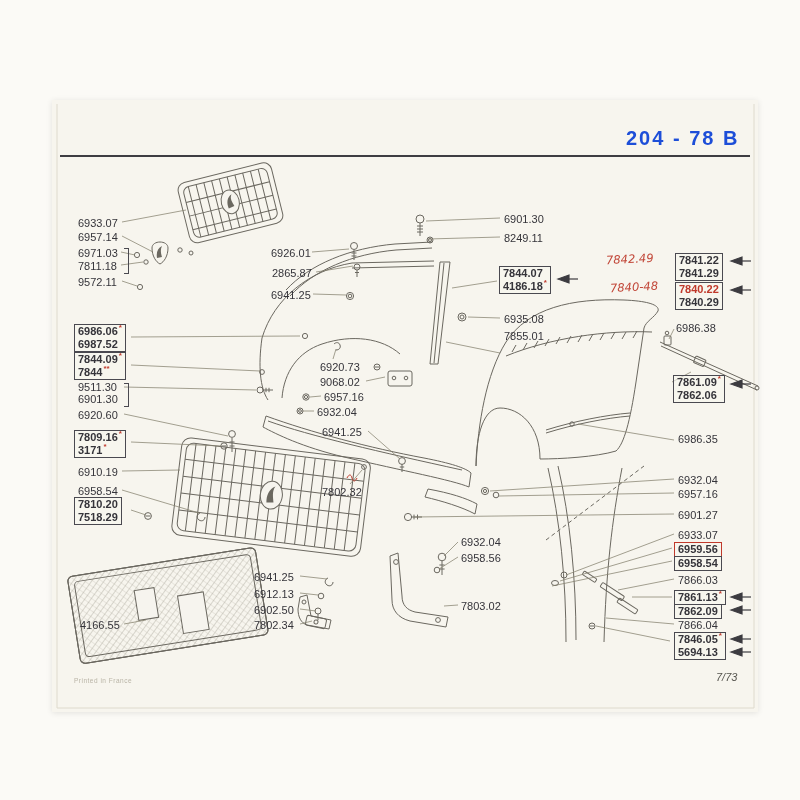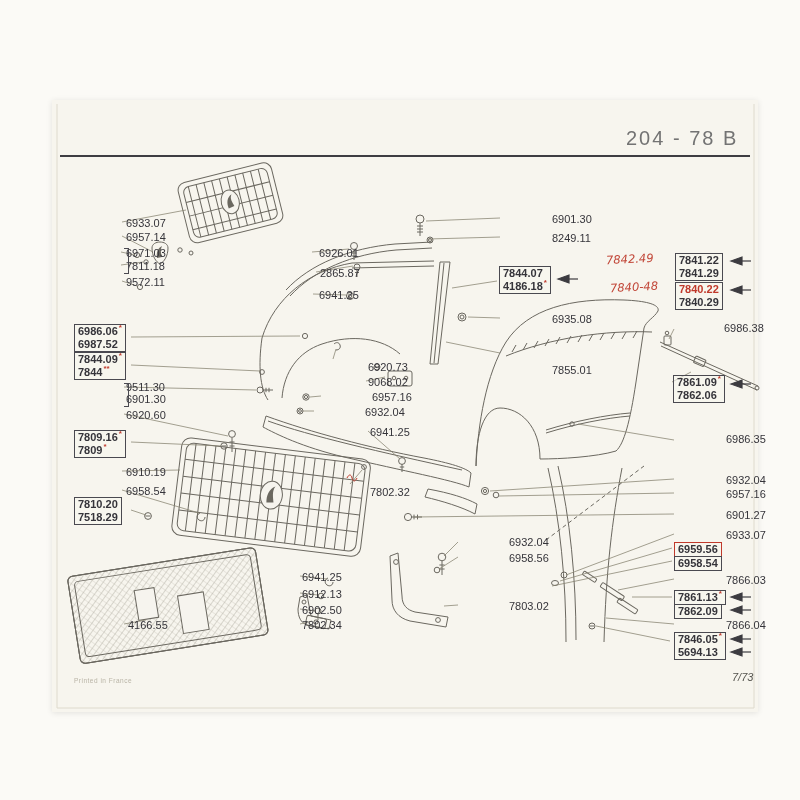--- a/index.html
+++ b/index.html
@@ -1,29 +1,29 @@
 <!DOCTYPE html>
 <html><head>
 <meta charset="utf-8">
 <style>
   html,body{margin:0;padding:0;background:#ffffff;}
   .sheet{position:relative;width:800px;height:800px;background:#fbfaf6;font-family:"Liberation Sans",sans-serif;overflow:hidden;}
   .paper{position:absolute;left:52px;top:100px;width:706px;height:612px;background:#f7f5ee;box-shadow:0 1px 6px rgba(0,0,0,0.10);z-index:0;}
   .sheet svg{position:absolute;left:0;top:0;z-index:1;}
-  .code{position:absolute;left:626px;top:127px;font-size:20px;font-weight:normal;color:#737373;letter-spacing:2px;z-index:2;}
+  .code{position:absolute;left:626px;top:127px;font-size:20px;font-weight:bold;color:#1d4ed8;letter-spacing:2px;z-index:2;}
   .rule{position:absolute;left:60px;top:155px;width:690px;height:0;border-top:2px solid #3e3d42;z-index:2;}
-  .lbl{position:absolute;font-size:11px;line-height:13px;color:#35343a;white-space:nowrap;z-index:2;margin-left:48px;}
+  .lbl{position:absolute;font-size:11px;line-height:13px;color:#35343a;white-space:nowrap;z-index:2;}
   .box{position:absolute;border:1px solid #4a4950;padding:0 3px;z-index:2;background:rgba(247,245,238,0.55);}
   .box .bl{font-size:11px;line-height:13px;color:#35343a;white-space:nowrap;font-weight:bold;}
   .redbox{border-color:#c0392b;}
   .red{color:#c0392b;}
   .mk{color:#c0392b;font-size:8px;line-height:0;vertical-align:super;margin-left:1px;}
   .hand{position:absolute;font-family:"DejaVu Sans",sans-serif;font-style:italic;font-size:11.5px;color:#c2483a;z-index:2;transform:rotate(-3deg);}
   .brkt{position:absolute;width:4px;border-top:1px solid #4a4950;border-right:1px solid #4a4950;border-bottom:1px solid #4a4950;z-index:2;}
-  .folio{position:absolute;left:716px;top:671px;font-size:11px;font-style:italic;color:#55544e;z-index:2;margin-left:16px;}
+  .folio{position:absolute;left:716px;top:671px;font-size:11px;font-style:italic;color:#55544e;z-index:2;}
   .printed{position:absolute;left:74px;top:677px;font-size:6.5px;color:#b9b4a6;letter-spacing:0.5px;z-index:2;}
 </style>
 </head>
 <body>
 
 <div class="sheet">
   <div class="paper"></div>
 
   <svg width="800" height="800" viewBox="0 0 800 800">
     <defs>
@@ -250,21 +250,21 @@
     <div class="bl"><span>7841.22</span></div>
     <div class="bl"><span>7841.29</span></div>
   </div>
   <div class="box" style="left:675px;top:282px">
     <div class="bl"><span class="red">7840.22</span></div>
     <div class="bl"><span>7840.29</span></div>
   </div>
 
   <div class="lbl" style="left:676px;top:322px">6986.38</div>
   <div class="lbl" style="left:504px;top:313px">6935.08</div>
-  <div class="lbl" style="left:504px;top:364px">7855.01</div>
+  <div class="lbl" style="left:504px;top:330px">7855.01</div>
 
   <div class="box" style="left:74px;top:324px">
     <div class="bl"><span>6986.06</span><sup class="mk">*</sup></div>
     <div class="bl"><span>6987.52</span></div>
   </div>
   <div class="box" style="left:74px;top:352px">
     <div class="bl"><span>7844.09</span><sup class="mk">*</sup></div>
     <div class="bl"><span>7844</span><sup class="mk">**</sup></div>
   </div>
 
@@ -280,21 +280,21 @@
   <div class="lbl" style="left:322px;top:426px">6941.25</div>
 
   <div class="box" style="left:673px;top:375px">
     <div class="bl"><span>7861.09</span><sup class="mk">*</sup></div>
     <div class="bl"><span>7862.06</span></div>
   </div>
   <div class="lbl" style="left:678px;top:433px">6986.35</div>
 
   <div class="box" style="left:74px;top:430px">
     <div class="bl"><span>7809.16</span><sup class="mk">*</sup></div>
-    <div class="bl"><span>7809</span><sup class="mk">*</sup></div>
+    <div class="bl"><span>3171</span><sup class="mk">*</sup></div>
   </div>
   <div class="lbl" style="left:78px;top:466px">6910.19</div>
   <div class="lbl" style="left:78px;top:485px">6958.54</div>
   <div class="box" style="left:74px;top:497px">
     <div class="bl"><span>7810.20</span></div>
     <div class="bl"><span>7518.29</span></div>
   </div>
 
   <div class="lbl" style="left:322px;top:486px">7802.32</div>
 

